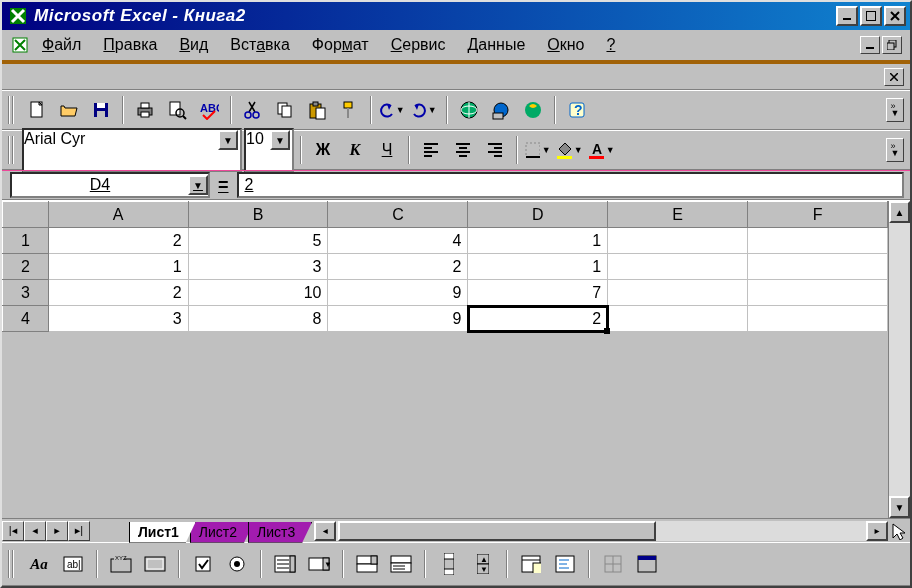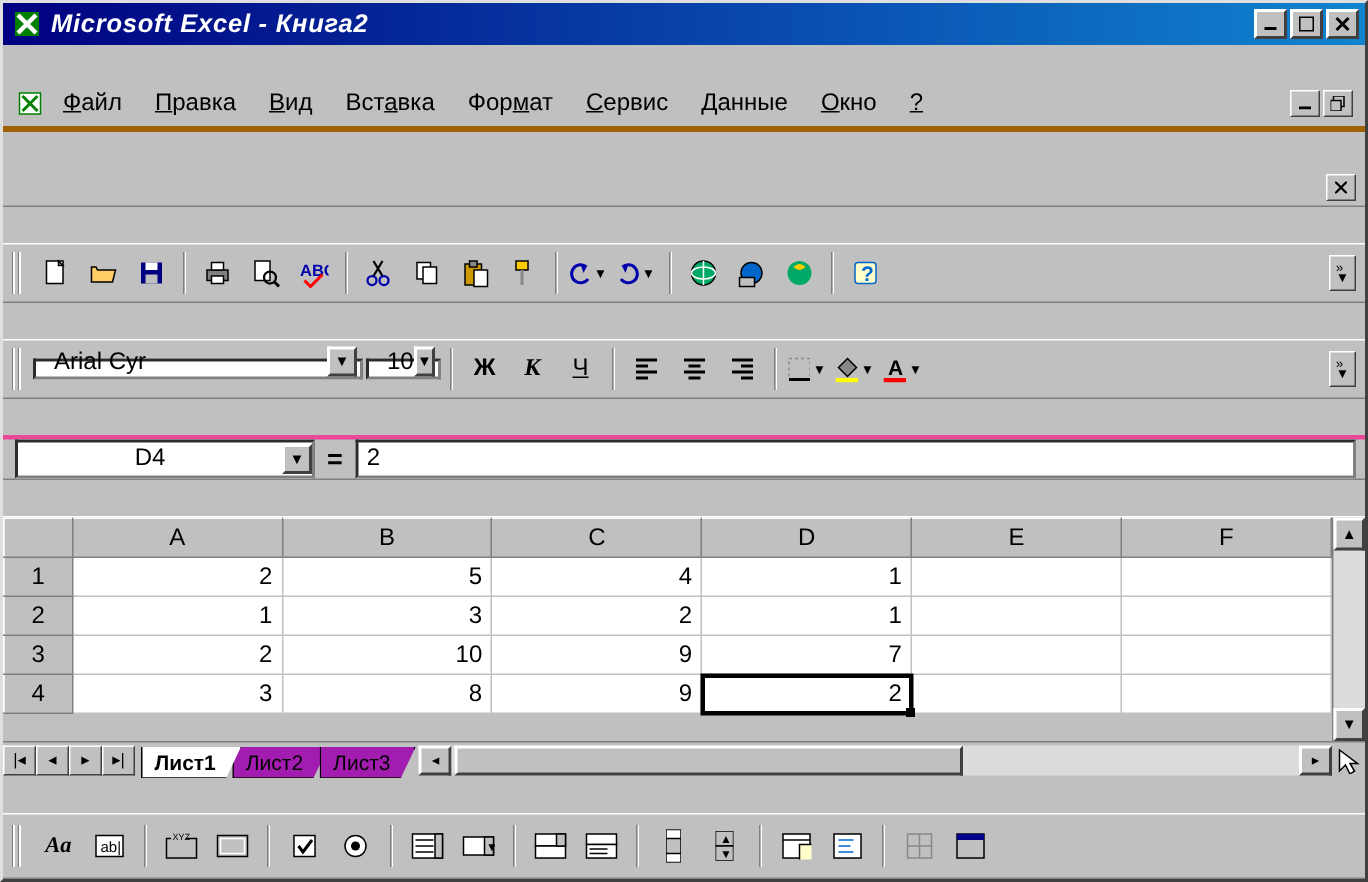--- a/index.html
+++ b/index.html
@@ -11,21 +11,20 @@
   overflow: hidden;
 }
 .window {
   width: 912px;
   height: 588px;
   background: #c0c0c0;
   border: 2px solid;
   border-color: #dfdfdf #404040 #404040 #dfdfdf;
   display: flex;
   flex-direction: column;
-  gap: 24px;
 }
 .titlebar {
   background: linear-gradient(to right, #000080, #1084d0);
   color: #fff;
   height: 28px;
   display: flex;
   align-items: center;
   padding: 0 4px 0 6px;
   font-weight: bold;
   font-size: 17px;
@@ -109,40 +108,41 @@
   width: 18px; height: 24px;
   border: 1px solid;
   border-color: #fff #404040 #404040 #fff;
   display: flex; flex-direction: column; align-items: center; justify-content: center;
   font-size: 9px; line-height: 7px;
   margin-left: auto;
 }
 .font-combo, .size-combo {
   background: #fff;
   border: 2px inset #808080;
-  height: 14px;
-  display: flex; align-items: flex-end;
-  padding: 0 2px 0 12px;
+  height: 44px;
+  display: flex; align-items: flex-start;
+  padding: 0 2px 0 0;
 }
 .font-combo { width: 220px; }
 .size-combo { width: 50px; }
 .combo-text { flex: 1; font-size: 16px; }
 .combo-btn {
   width: 20px; height: 20px;
   background: #c0c0c0;
   border: 2px solid;
   border-color: #fff #404040 #404040 #fff;
   display: flex; align-items: center; justify-content: center;
   font-size: 10px;
 }
 .namebox-row {
   display: flex; align-items: center;
   height: 30px;
-  border-top: 3px solid #ec4899;
+  border-top: 1px solid #ec4899;
   border-bottom: 1px solid #808080;
+  text-decoration: underline;
 }
 .name-box {
   width: 200px; height: 26px;
   background: #fff;
   border: 2px inset #808080;
   display: flex; align-items: center;
   margin-left: 8px;
 }
 .name-box-text { flex: 1; text-align: center; font-size: 16px; }
 .eq-label { padding: 0 8px; font-size: 18px; font-weight: bold; }
@@ -241,20 +241,21 @@
   background: #a21caf;
   border: 1px solid #000;
   border-top: none;
   margin-right: -6px;
   clip-path: polygon(0 0, 100% 0, calc(100% - 10px) 100%, 0 100%);
 }
 .sheet-tab.active {
   background: #fff;
   font-weight: bold;
   z-index: 1;
+  margin-left: 35px;
 }
 .hscroll {
   flex: 1;
   height: 20px;
   display: flex;
   margin-left: 8px;
 }
 .hscroll .scroll-btn { width: 22px; height: 20px; }
 .hscroll .scroll-track { flex: 1; background: #dcdcdc; }
 .hscroll .thumb {

